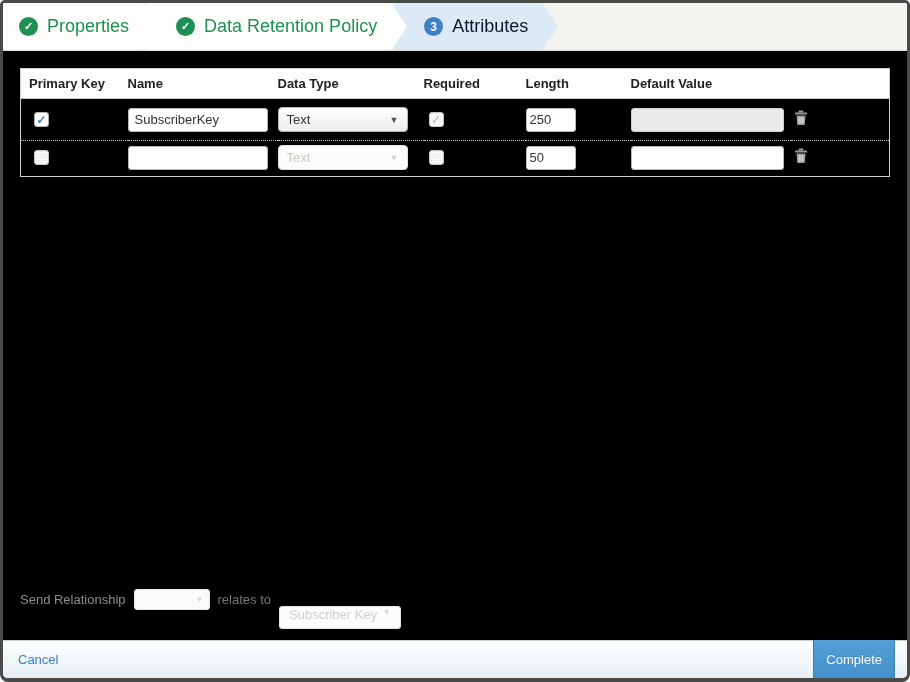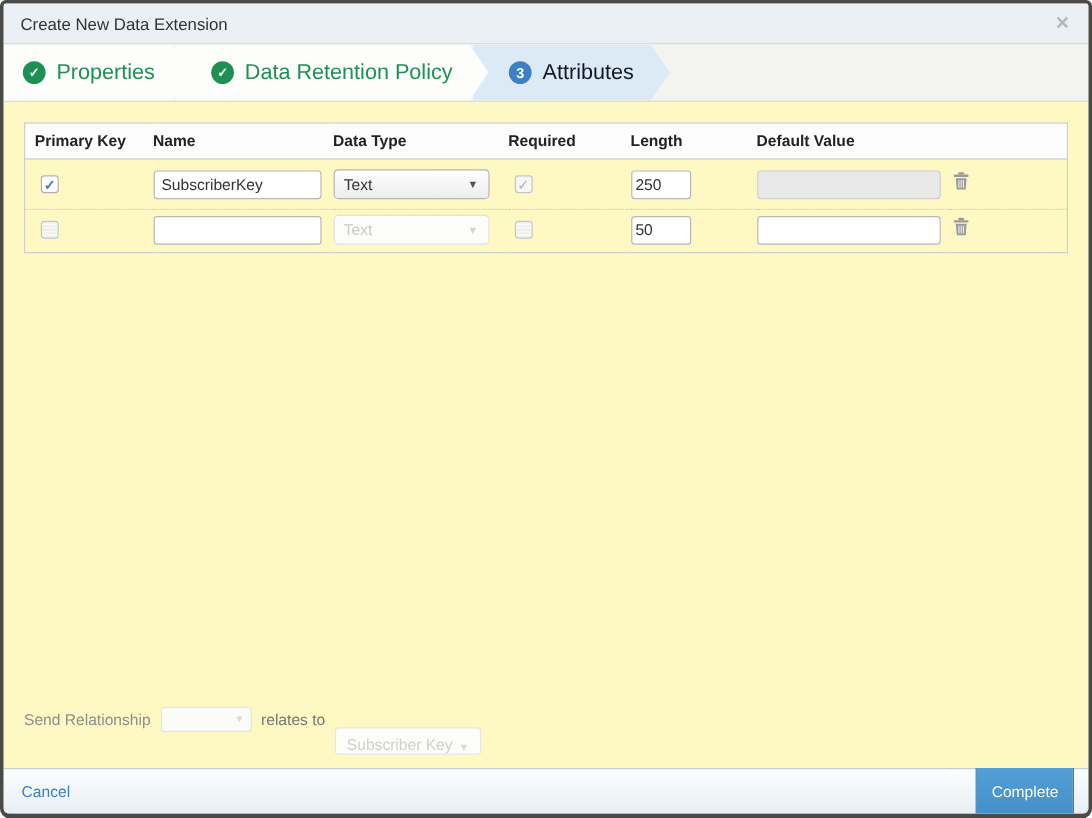--- a/index.html
+++ b/index.html
@@ -54,21 +54,21 @@
     margin-right:9px; flex:0 0 19px;
     color:#fff; font-size:11px; font-weight:bold;
   }
   .step.done .badge { background:#1e9053; }
   .step.active .badge { background:#3d80c4; font-size:12px; }
   .step .lbl { font-size:18px; white-space:nowrap; }
   .step.done .lbl { color:#1e9053; }
   .step.active .lbl { color:#0f172a; }
 
   
-  .content { flex:1 1 auto; background:#fef9c3; position:relative; padding:17px 17px 0 17px; }
+  .content { flex:1 1 auto; background:#000000; position:relative; padding:17px 17px 0 17px; }
 
   table.attrs { border-collapse:collapse; width:870px; table-layout:fixed; }
   table.attrs col.c-pk { width:107px; }
   table.attrs col.c-name { width:150px; }
   table.attrs col.c-type { width:146px; }
   table.attrs col.c-req { width:102px; }
   table.attrs col.c-len { width:105px; }
   table.attrs col.c-def { width:160px; }
   table.attrs col.c-del { width:auto; }
   table.attrs th {
@@ -128,21 +128,21 @@
   }
   .send-rel .lab { font-size:13px; color:#8d8d8d; }
   .send-rel .lab2 { font-size:13px; color:#777; }
   .mini-select {
     width:76px; height:21px; border:1px solid #e4e4e1; border-radius:3px;
     background:#fbfbf9; display:flex; align-items:center; padding:0 5px;
   }
   .mini-select .caret { margin-left:auto; font-size:8px; color:#d8d8d5; }
   .rel-btn {
     height:23px; border:1px solid #e6e6e3; border-radius:3px;
-    background:#fcfcfa; display:flex; align-items:flex-end; gap:5px;
+    background:#fcfcfa; display:flex; align-items:flex-start; gap:5px;
     padding:0 9px; font-size:13px; color:#cfcfcc;margin-top:36px;
   }
   .rel-btn .caret { font-size:9px; color:#dadad7; }
 
   
   .footer {
     flex:0 0 38px; height:38px;
     border-top:1px solid #c6cfd5;
     background:linear-gradient(#fdfefe,#e7eff4);
     display:flex; align-items:center;
@@ -156,24 +156,20 @@
     color:#fff; font-size:13px; font-family:"Liberation Sans",sans-serif;
     padding:23px 12px; cursor:pointer;
     text-shadow:0 -1px 0 rgba(0,0,0,0.15);
   }
 </style>
 </head>
 <body>
 
 <div class="modal">
 
-  <div class="titlebar">
-    <span class="title">Create New Data Extension</span>
-    <span class="close">×</span>
-  </div>
 
   <div class="stepbar">
     <div class="step done">
       <span class="badge">✓</span>
       <span class="lbl">Properties</span>
     </div>
     <div class="step done">
       <span class="badge">✓</span>
       <span class="lbl">Data Retention Policy</span>
     </div>

